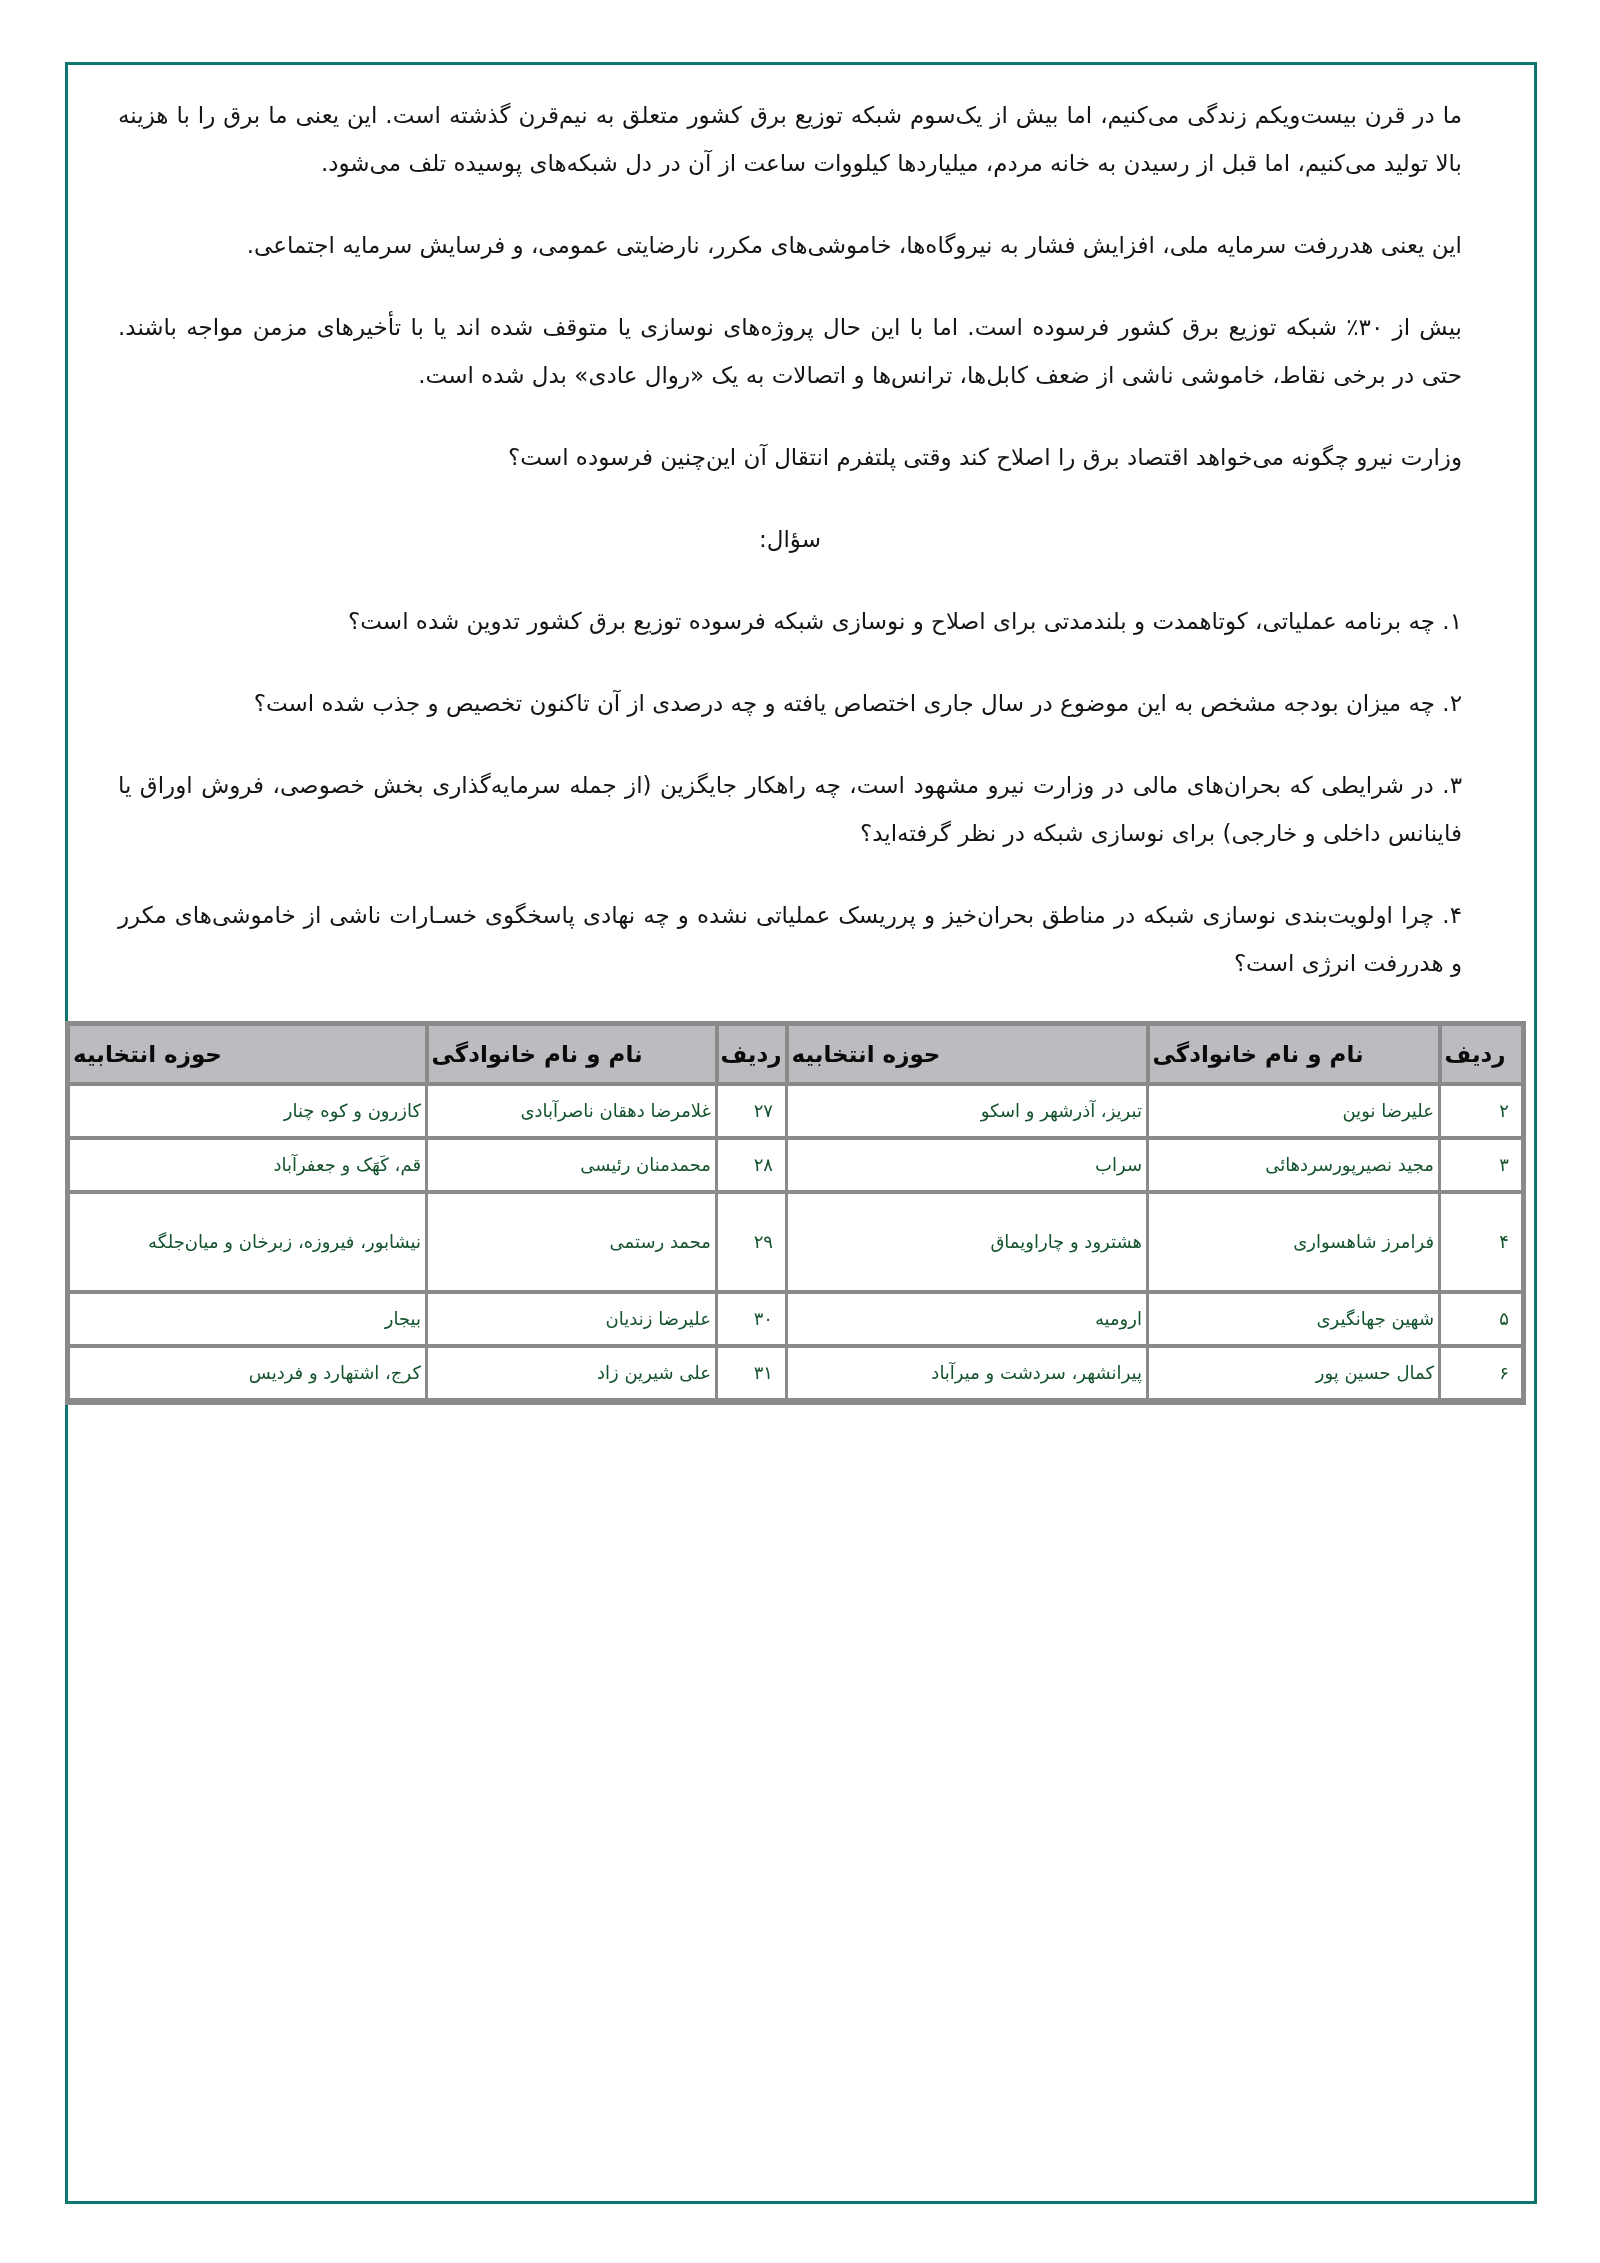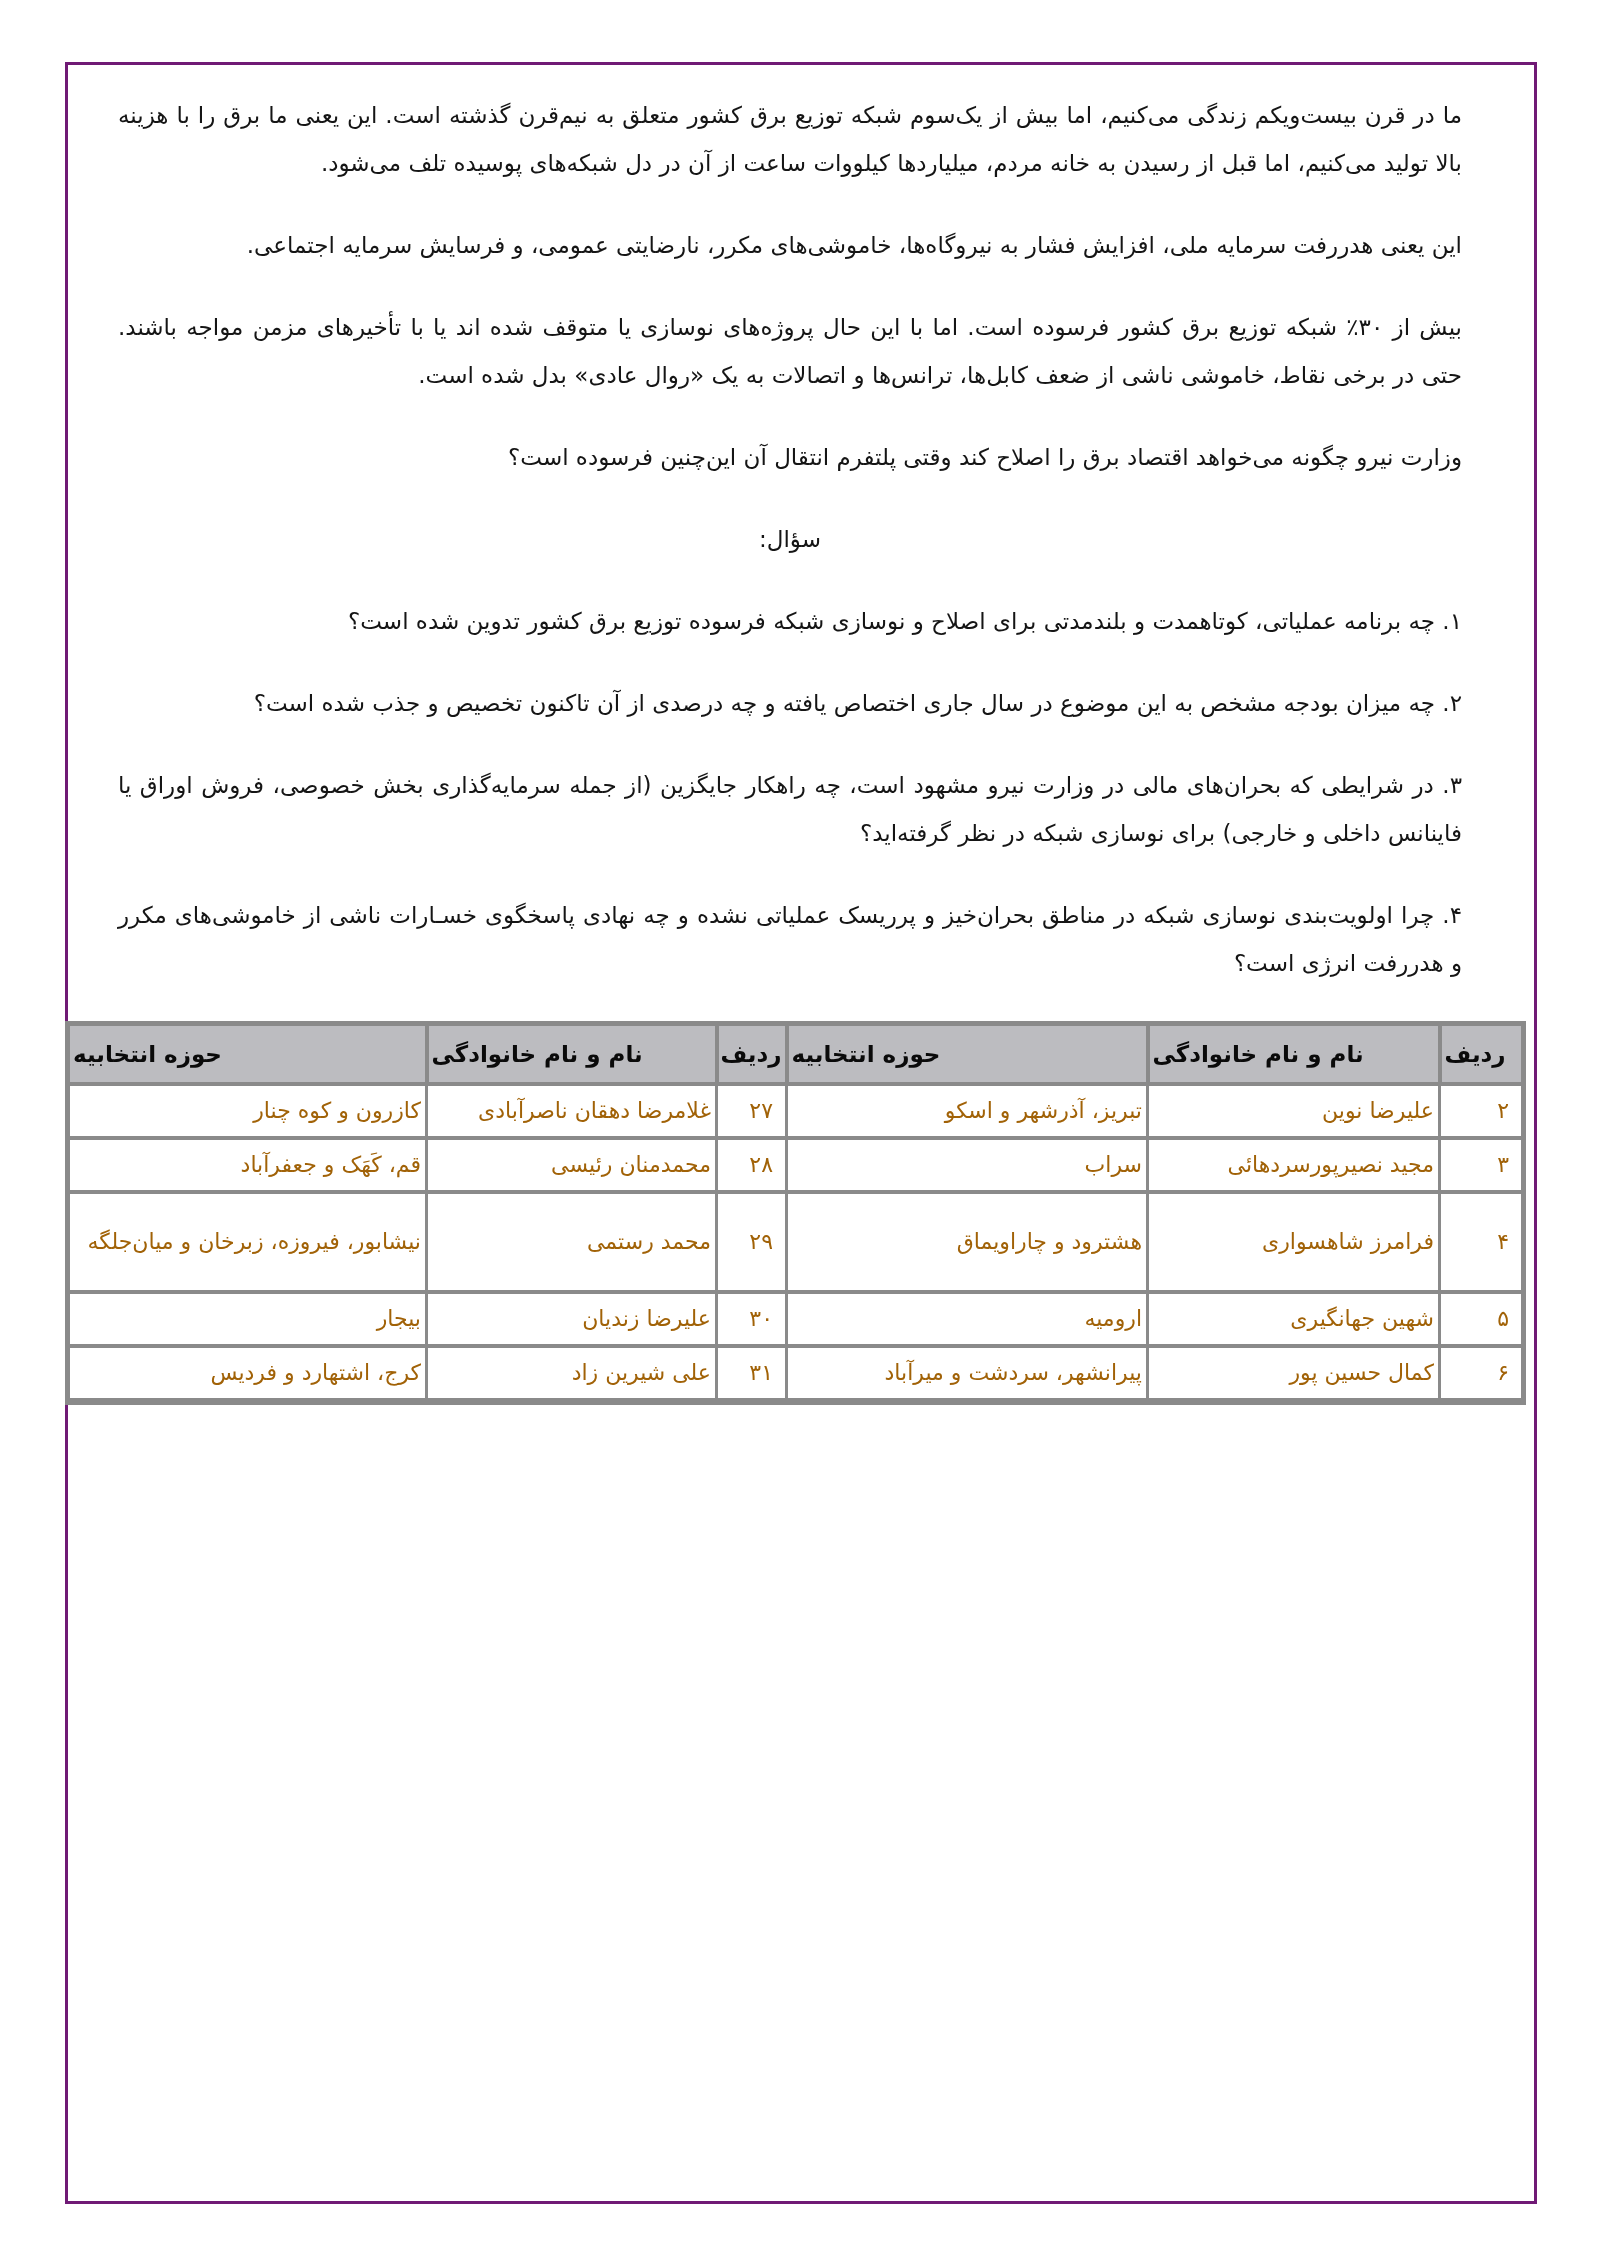--- a/index.html
+++ b/index.html
@@ -14,21 +14,21 @@
     position: relative;
     direction: rtl;
   }
   .page-frame {
     position: absolute;
     left: 65px;
     top: 62px;
     width: 1472px;
     height: 2142px;
     box-sizing: border-box;
-    border: 3px solid #701a75;
+    border: 3px solid #0f766e;
     background: #ffffff;
   }
   .text-block {
     padding: 26px 72px 0 50px;
     font-size: 23px;
     line-height: 48px;
     color: #151515;
     text-align: justify;
     text-justify: inter-word;
   }
@@ -65,22 +65,22 @@
     color: #0a0a0a;
     height: 56px;
     text-align: left;
     vertical-align: middle;
     padding: 0 3px;
   }
   table.signers td {
     border: 4px solid #8a8a8a;
     border-left-width: 3px;
     border-right-width: 3px;
-    font-size: 22px;
-    color: #a16207;
+    font-size: 18px;
+    color: #14532d;
     height: 46px;
     text-align: right;
     vertical-align: middle;
     padding: 2px 4px;
     line-height: 34px;
     overflow: hidden;
   }
   table.signers tr.row-tall td {
     height: 92px;
   }

